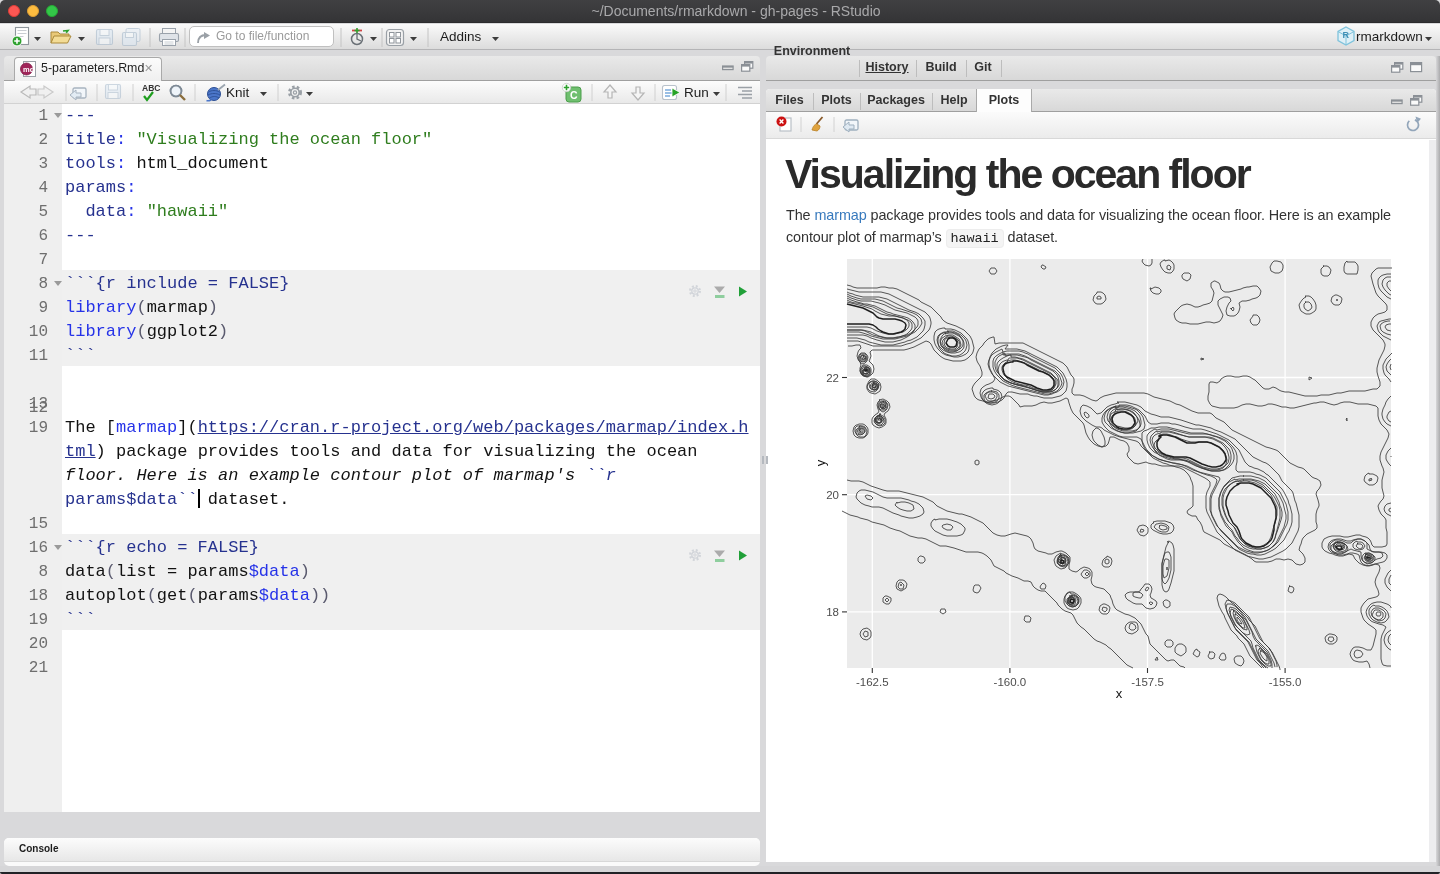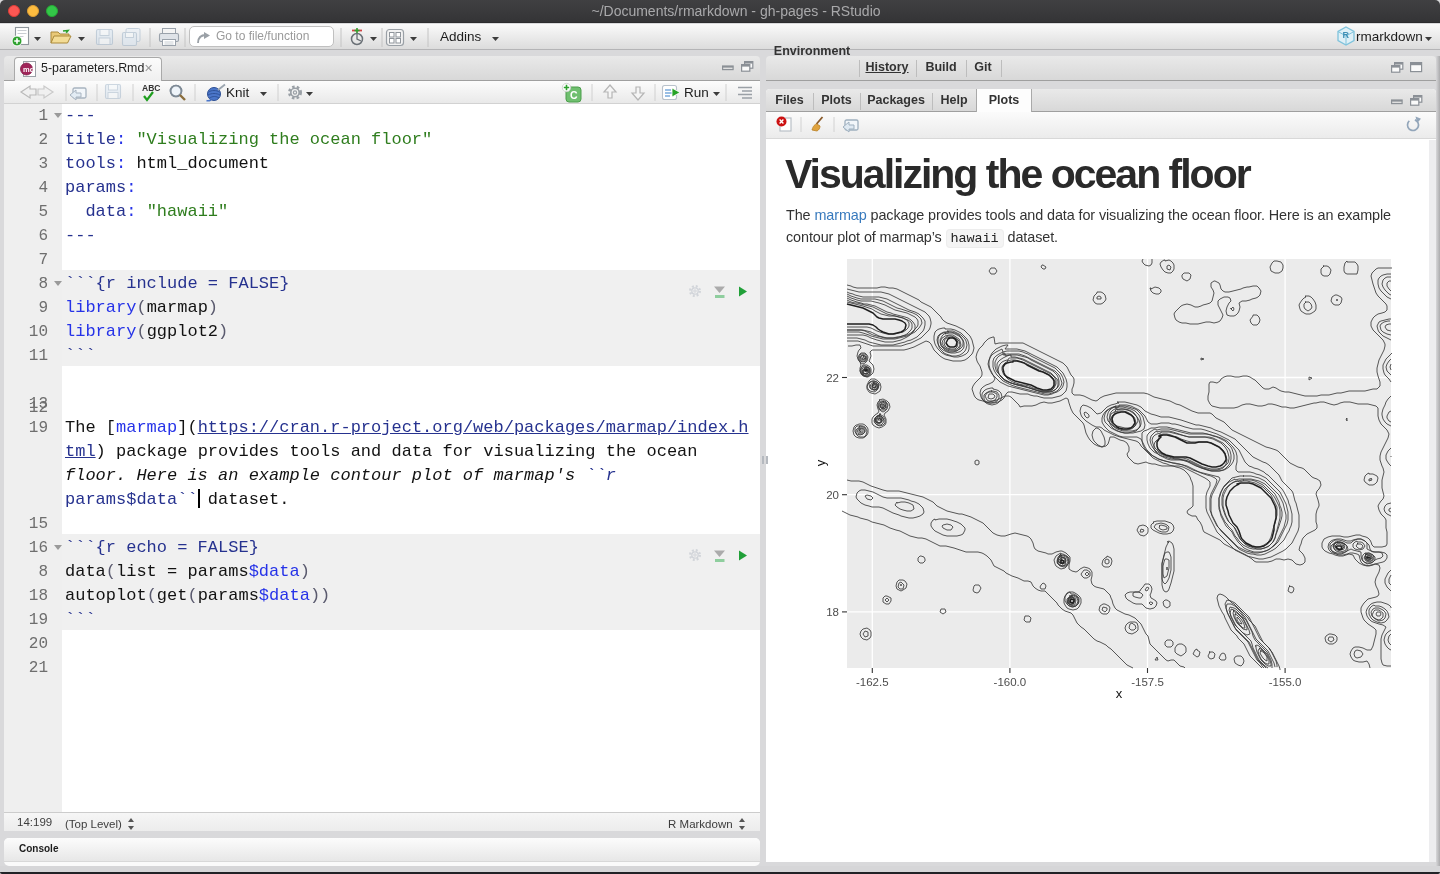--- a/index.html
+++ b/index.html
@@ -317,25 +317,20 @@
               <circle cx="9" cy="8" r="1.2" stroke-width="1"></circle>
             </g>
 <g>
               <path d="M28 3.5h11l-5.5 6.5z" fill="#ababab"></path>
               <rect x="29" y="12" width="9.5" height="3" fill="#8fce9e"></rect>
             </g>
 <path d="M53 3.5l8 5-8 5z" fill="#21a038"></path>
 </svg></div>
       </div>
   </div>
-  <div id="edstatus" class="abs">
-    <span class="abs" style="left:13px; top:2.5px;">14:199</span>
-    <span class="abs" style="left:61px; top:2.5px;">(Top Level)&nbsp; <span class="updn" style="top:2px;"><i class="u"></i><i class="d"></i></span></span>
-    <span class="abs" style="right:14px; top:2.5px;">R Markdown&nbsp; <span class="updn" style="top:2px;"><i class="u"></i><i class="d"></i></span></span>
-  </div>
 
   <div id="console" class="abs">
     <div id="consolehdr" class="abs">
         <span class="abs" style="left:15px; top:5px;">Console</span>
       </div>
   </div>
 
   <div id="envbar" class="abs tabbar"></div>
   <div id="envtabs">
       <div class="abs tabtxt" style="left:812px; top:44px; transform:translateX(-50%);">Environment</div>

